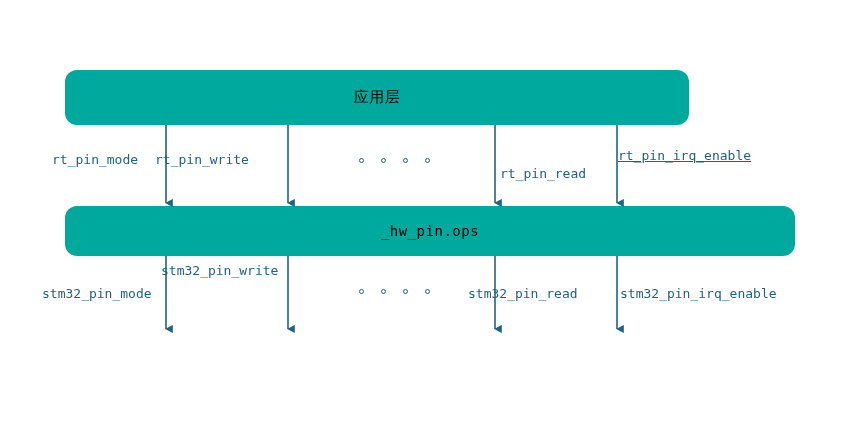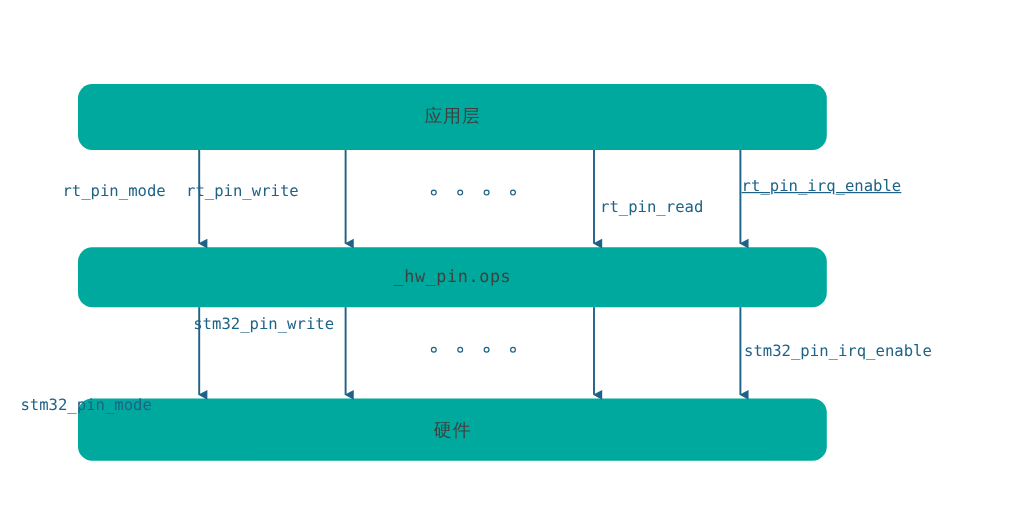--- a/index.html
+++ b/index.html
@@ -17,21 +17,21 @@
   }
   .layer-box {
     position: absolute;
     background: #00a99d;
     border-radius: 12px;
     display: flex;
     align-items: center;
     justify-content: center;
   }
   .layer-label {
-    color: #404040;
+    color: #000000;
     font-size: 15px;
     letter-spacing: 0.5px;
     font-family: "DejaVu Sans", "Liberation Sans", sans-serif;
     white-space: nowrap;
   }
   .layer-label.mono {
     font-family: "DejaVu Sans Mono", "Liberation Mono", monospace;
     font-size: 14px;
   }
   .arrow-svg {
@@ -67,27 +67,24 @@
 </style>
 </head>
 <body>
 
 <div id="canvas">
 
   <div class="layer-box" style="left:65px; top:70px; width:624px; height:55px;">
     <span class="layer-label">应用层</span>
   </div>
 
-  <div class="layer-box" style="left:65px; top:206px; width:624px; height:50px;">
+  <div class="layer-box" style="left:65px; top:206px; width:730px; height:50px;">
     <span class="layer-label mono">_hw_pin.ops</span>
   </div>
 
-  <div class="layer-box" style="left:65px; top:332px; width:624px; height:52px;">
-    <span class="layer-label">硬件</span>
-  </div>
 
   <svg class="arrow-svg" viewBox="0 0 841 442" xmlns="http://www.w3.org/2000/svg">
     <defs>
       <marker id="ah" markerWidth="9" markerHeight="9" refX="4.5" refY="7.6" orient="auto" markerUnits="userSpaceOnUse">
         <path d="M0.4,0.8 L8.6,0.8 L4.5,8.4 Z" fill="#1f6287"></path>
       </marker>
     </defs>
 
     <g>
       <line x1="166" y1="125" x2="166" y2="203" stroke="#1f6287" stroke-width="1.6" marker-end="url(#ah)"></line>
@@ -124,24 +121,25 @@
 
   <span class="edge-label" style="left:618px; top:149px;text-decoration:underline;">rt_pin_irq_enable</span>
 
   <div class="ellipsis-marks" style="left:359px; top:158px;">
     <i></i>
     <i></i>
     <i></i>
     <i></i>
   </div>
 
-  <span class="edge-label" style="left:17px; top:287px;margin-top:45px;">stm32_pin_mode</span>
+  <span class="edge-label" style="left:42px; top:287px;">stm32_pin_mode</span>
 
   <span class="edge-label" style="left:161px; top:264px;">stm32_pin_write</span>
 
+  <span class="edge-label" style="left:468px; top:287px;">stm32_pin_read</span>
 
   <span class="edge-label" style="left:620px; top:287px;">stm32_pin_irq_enable</span>
 
   <div class="ellipsis-marks" style="left:359px; top:289px;">
     <i></i>
     <i></i>
     <i></i>
     <i></i>
   </div>
 

